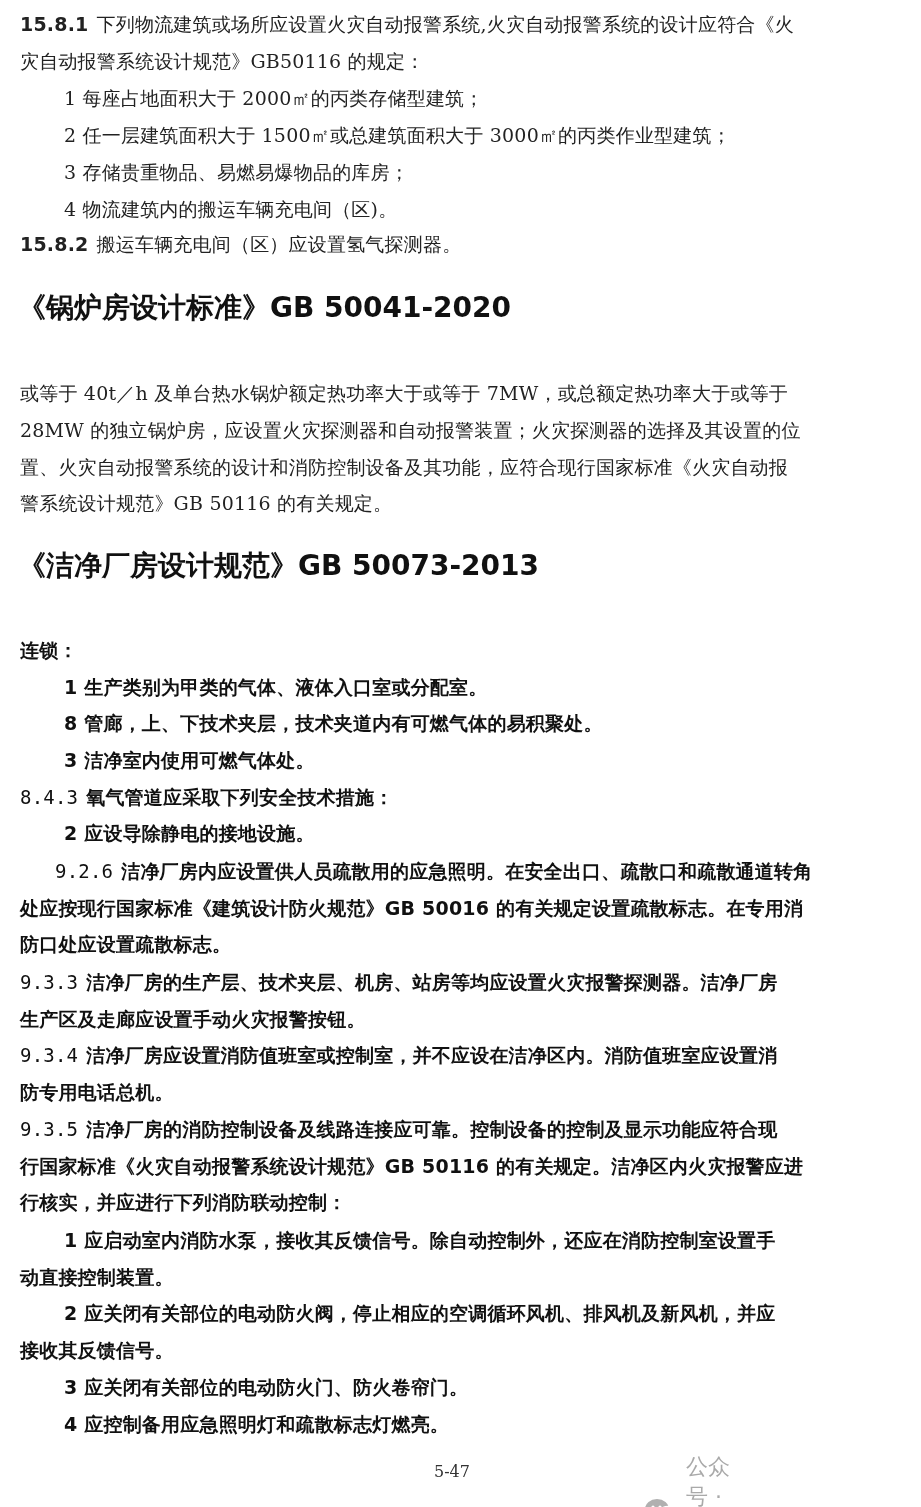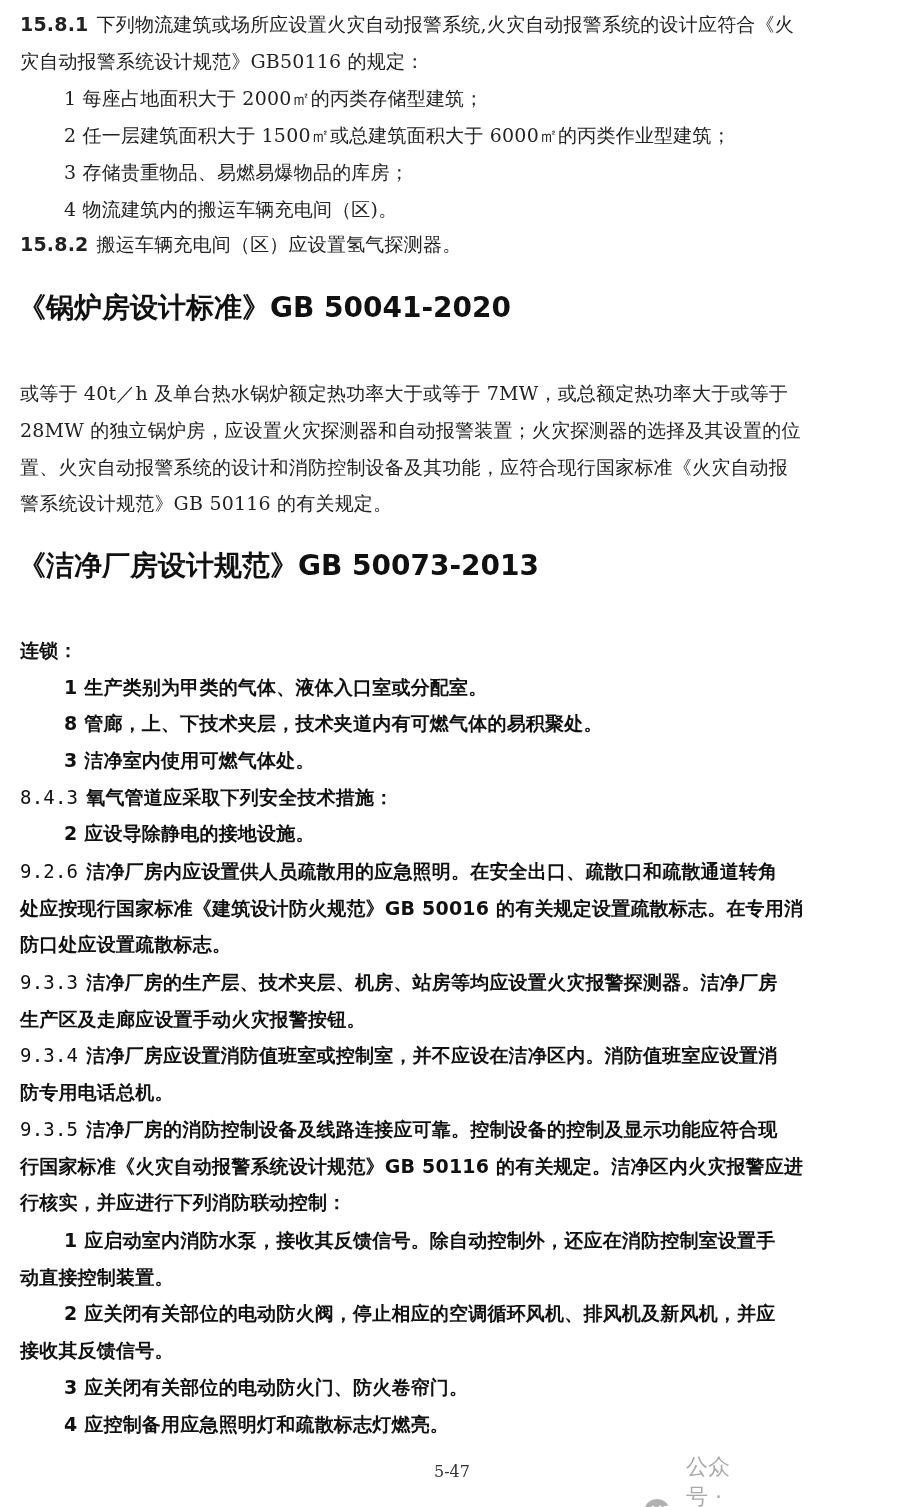--- a/index.html
+++ b/index.html
@@ -77,21 +77,21 @@
 </head>
 <body>
 
 <div class="page">
 
   <div class="line serif" style="top:12px;">
     <span class="clause-num">15.8.1</span><span>下列物流建筑或场所应设置火灾自动报警系统,火灾自动报警系统的设计应符合《火</span>
   </div>
   <div class="line serif" style="top:49px;">灾自动报警系统设计规范》GB50116 的规定：</div>
   <div class="line serif indent" style="top:86px;">1 每座占地面积大于 2000㎡的丙类存储型建筑；</div>
-  <div class="line serif indent" style="top:123px;">2 任一层建筑面积大于 1500㎡或总建筑面积大于 6000㎡的丙类作业型建筑；</div>
+  <div class="line serif indent" style="top:123px;">2 任一层建筑面积大于 1500㎡或总建筑面积大于 3000㎡的丙类作业型建筑；</div>
   <div class="line serif indent" style="top:160px;">3 存储贵重物品、易燃易爆物品的库房；</div>
   <div class="line serif indent" style="top:197px;">4 物流建筑内的搬运车辆充电间（区)。</div>
   <div class="line serif" style="top:232px;">
     <span class="clause-num">15.8.2</span><span>搬运车辆充电间（区）应设置氢气探测器。</span>
   </div>
 
   <div class="heading" style="top:294px;">《锅炉房设计标准》GB 50041-2020</div>
   <div class="line serif" style="top:381px;">或等于 40t／h 及单台热水锅炉额定热功率大于或等于 7MW，或总额定热功率大于或等于</div>
   <div class="line serif" style="top:418px;">28MW 的独立锅炉房，应设置火灾探测器和自动报警装置；火灾探测器的选择及其设置的位</div>
   <div class="line serif" style="top:455px;">置、火灾自动报警系统的设计和消防控制设备及其功能，应符合现行国家标准《火灾自动报</div>
@@ -100,21 +100,21 @@
   <div class="heading" style="top:552px;">《洁净厂房设计规范》GB 50073-2013</div>
   <div class="line bold" style="top:638px;">连锁：</div>
   <div class="line bold indent" style="top:675px;">1 生产类别为甲类的气体、液体入口室或分配室。</div>
   <div class="line bold indent" style="top:711px;">8 管廊，上、下技术夹层，技术夹道内有可燃气体的易积聚处。</div>
   <div class="line bold indent" style="top:748px;">3 洁净室内使用可燃气体处。</div>
   <div class="line bold" style="top:785px;">
     <span class="clause-num light">8.4.3</span><span>氧气管道应采取下列安全技术措施：</span>
   </div>
   <div class="line bold indent" style="top:821px;">2 应设导除静电的接地设施。</div>
 
-  <div class="line bold" style="top:859px;">
+  <div class="line bold" style="top:859px;margin-left:35px;">
     <span class="clause-num light">9.2.6</span><span>洁净厂房内应设置供人员疏散用的应急照明。在安全出口、疏散口和疏散通道转角</span>
   </div>
   <div class="line bold" style="top:896px;">处应按现行国家标准《建筑设计防火规范》GB 50016 的有关规定设置疏散标志。在专用消</div>
   <div class="line bold" style="top:932px;">防口处应设置疏散标志。</div>
 
   <div class="line bold" style="top:970px;">
     <span class="clause-num light">9.3.3</span><span>洁净厂房的生产层、技术夹层、机房、站房等均应设置火灾报警探测器。洁净厂房</span>
   </div>
   <div class="line bold" style="top:1007px;">生产区及走廊应设置手动火灾报警按钮。</div>
 

